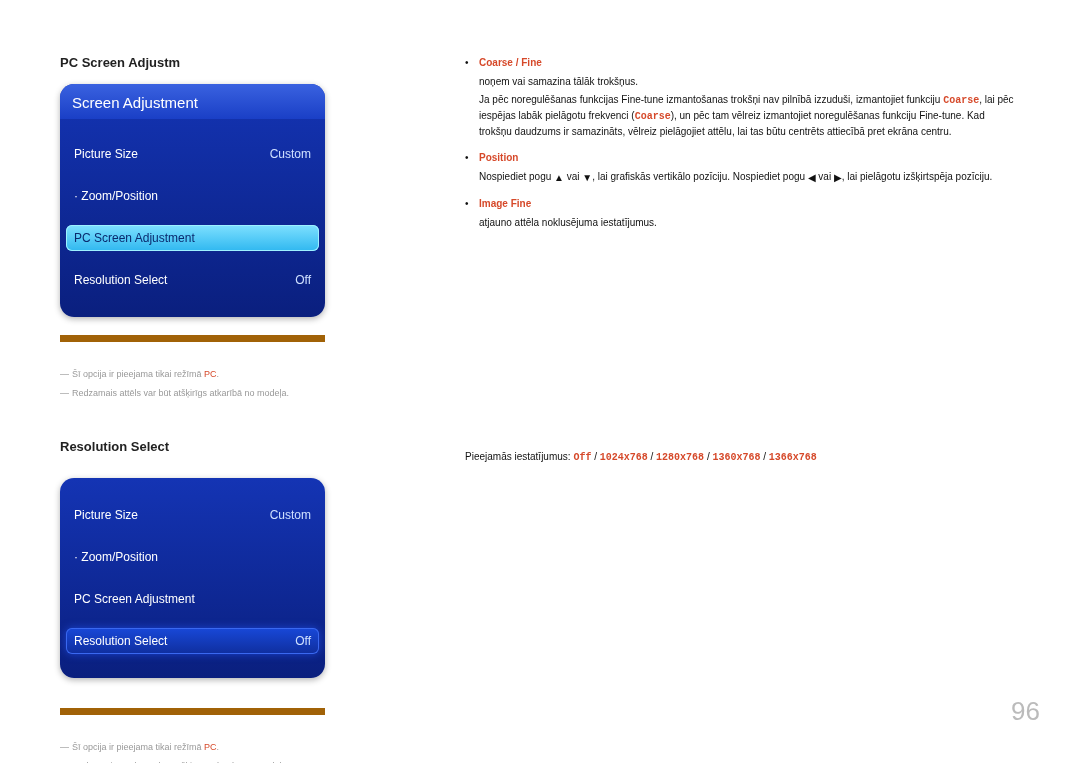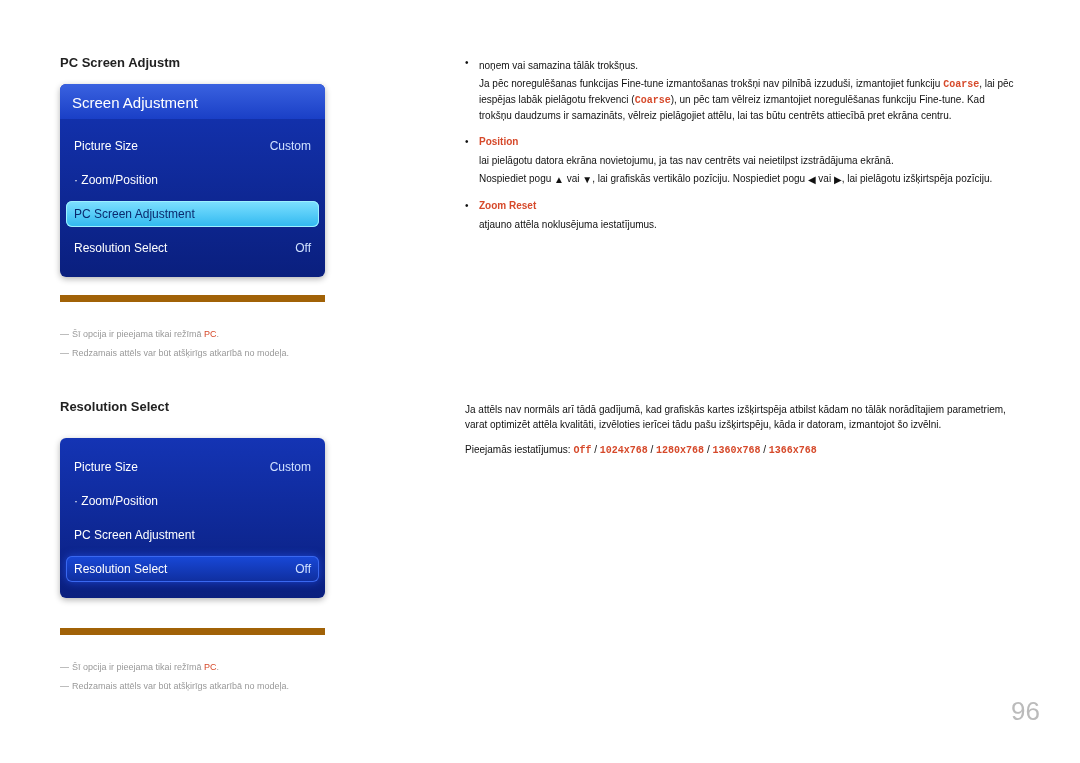--- a/index.html
+++ b/index.html
@@ -11,34 +11,34 @@
     color: #333;
     position: relative;
     padding: 55px 60px 30px 60px;
   }
   .section { display: flex; margin-bottom: 40px; }
   .left-col { width: 335px; flex-shrink: 0; }
   .right-col { flex: 1; padding-left: 70px; font-size: 10px; line-height: 1.5; color: #111; }
   .page-title { font-size: 13px; font-weight: 700; color: #222; margin-bottom: 14px; }
   .menu-box {
     width: 265px;
-    border-radius: 6px;
+    border-radius: 14px;
     overflow: hidden;
     background: linear-gradient(#1434b4, #0a1f7e);
     box-shadow: 0 2px 6px rgba(0,0,0,0.3);
     margin-bottom: 18px;
   }
   .menu-header {
     font-size: 15px; color: #fff; padding: 10px 12px 8px 12px;
     background: linear-gradient(#3a62e0, #1a3fc6);
   }
   .menu-body { padding: 6px 6px 8px 6px; }
   .menu-row {
     display: flex; justify-content: space-between; align-items: center;
-    color: #fff; font-size: 12px; padding: 6px 8px; border-radius: 6px; margin: 8px 0;
+    color: #fff; font-size: 12px; padding: 6px 8px; border-radius: 6px; margin: 16px 0;
   }
   .menu-row.selected {
     background: linear-gradient(#7ee0ff, #30b8f0);
     color: #0a2a6e; font-weight: 400;
     box-shadow: inset 0 0 0 1px #9ef0ff;
   }
   .menu-row .val { color: #cfe0ff; }
   .footnotes { border-top: 7px solid #a16207; width: 265px; padding-top: 20px; }
   .footnote { font-size: 9px; color: #999; margin: 6px 0 0 0; position: relative; padding-left: 12px; line-height: 1.4; }
   .footnote::before { content: "―"; position: absolute; left: 0; top: 0; color: #999; }
@@ -89,42 +89,42 @@
       </div>
       <div class="footnote">Redzamais attēls var būt atšķirīgs atkarībā no modeļa.</div>
     </div>
   </div>
 
   <div class="right-col">
 
     <div class="bullet-item">
       <div class="bullet-dot">•</div>
       <div>
+        <div class="bullet-title">Coarse / Fine</div>
         <p>noņem vai samazina tālāk trokšņus.</p>
         <p>
           <span>Ja pēc noregulēšanas funkcijas Fine-tune izmantošanas trokšņi nav pilnībā izzuduši, izmantojiet funkciju </span><span class="inline-hl">Coarse</span><span>, lai pēc iespējas labāk pielāgotu frekvenci (</span><span class="inline-hl">Coarse</span><span>), un pēc tam vēlreiz izmantojiet noregulēšanas funkciju Fine-tune. Kad trokšņu daudzums ir samazināts, vēlreiz pielāgojiet attēlu, lai tas būtu centrēts attiecībā pret ekrāna centru.</span>
         </p>
       </div>
     </div>
 
     <div class="bullet-item" style="margin-top:8px;">
       <div class="bullet-dot">•</div>
       <div>
         <div class="bullet-title">Position</div>
-        <p>lai pielāgotu datora ekrāna novietojumu, ja tas nav centrēts vai neietilpst izstrādājuma ekrānā.</p>
         <p>
           <span>Nospiediet pogu </span><span class="tri">▲</span><span> vai </span><span class="tri">▼</span><span>, lai grafiskās vertikālo pozīciju. Nospiediet pogu </span><span class="tri">◀</span><span> vai </span><span class="tri">▶</span><span>, lai pielāgotu izšķirtspēja pozīciju.</span>
         </p>
       </div>
     </div>
 
     <div class="bullet-item" style="margin-top:8px;">
       <div class="bullet-dot">•</div>
       <div>
-        <div class="bullet-title">Zoom Reset</div>
+        <div class="bullet-title">Image Fine</div>
         <p>atjauno attēla noklusējuma iestatījumus.</p>
       </div>
     </div>
   </div>
 </div>
 
 <div class="section sec2">
   <div class="left-col">
     <div class="page-title">Resolution Select</div>
     <div class="menu-box" style="margin-top:24px;">
@@ -149,20 +149,19 @@
     </div>
     <div class="footnotes" style="margin-top:30px;">
       <div class="footnote">
         <span>Šī opcija ir pieejama tikai režīmā </span><span class="hl">PC</span><span>.</span>
       </div>
       <div class="footnote">Redzamais attēls var būt atšķirīgs atkarībā no modeļa.</div>
     </div>
   </div>
 
   <div class="right-col">
-    <p>Ja attēls nav normāls arī tādā gadījumā, kad grafiskās kartes izšķirtspēja atbilst kādam no tālāk norādītajiem parametriem, varat optimizēt attēla kvalitāti, izvēloties ierīcei tādu pašu izšķirtspēju, kāda ir datoram, izmantojot šo izvēlni.</p>
     <p style="margin-top:10px;">
       <span>Pieejamās iestatījumus: </span><span class="inline-hl">Off</span><span> / </span><span class="inline-hl">1024x768</span><span> / </span><span class="inline-hl">1280x768</span><span> / </span><span class="inline-hl">1360x768</span><span> / </span><span class="inline-hl">1366x768</span>
     </p>
   </div>
 </div>
 
 <div class="page-num">96</div>
 
 </body></html>

